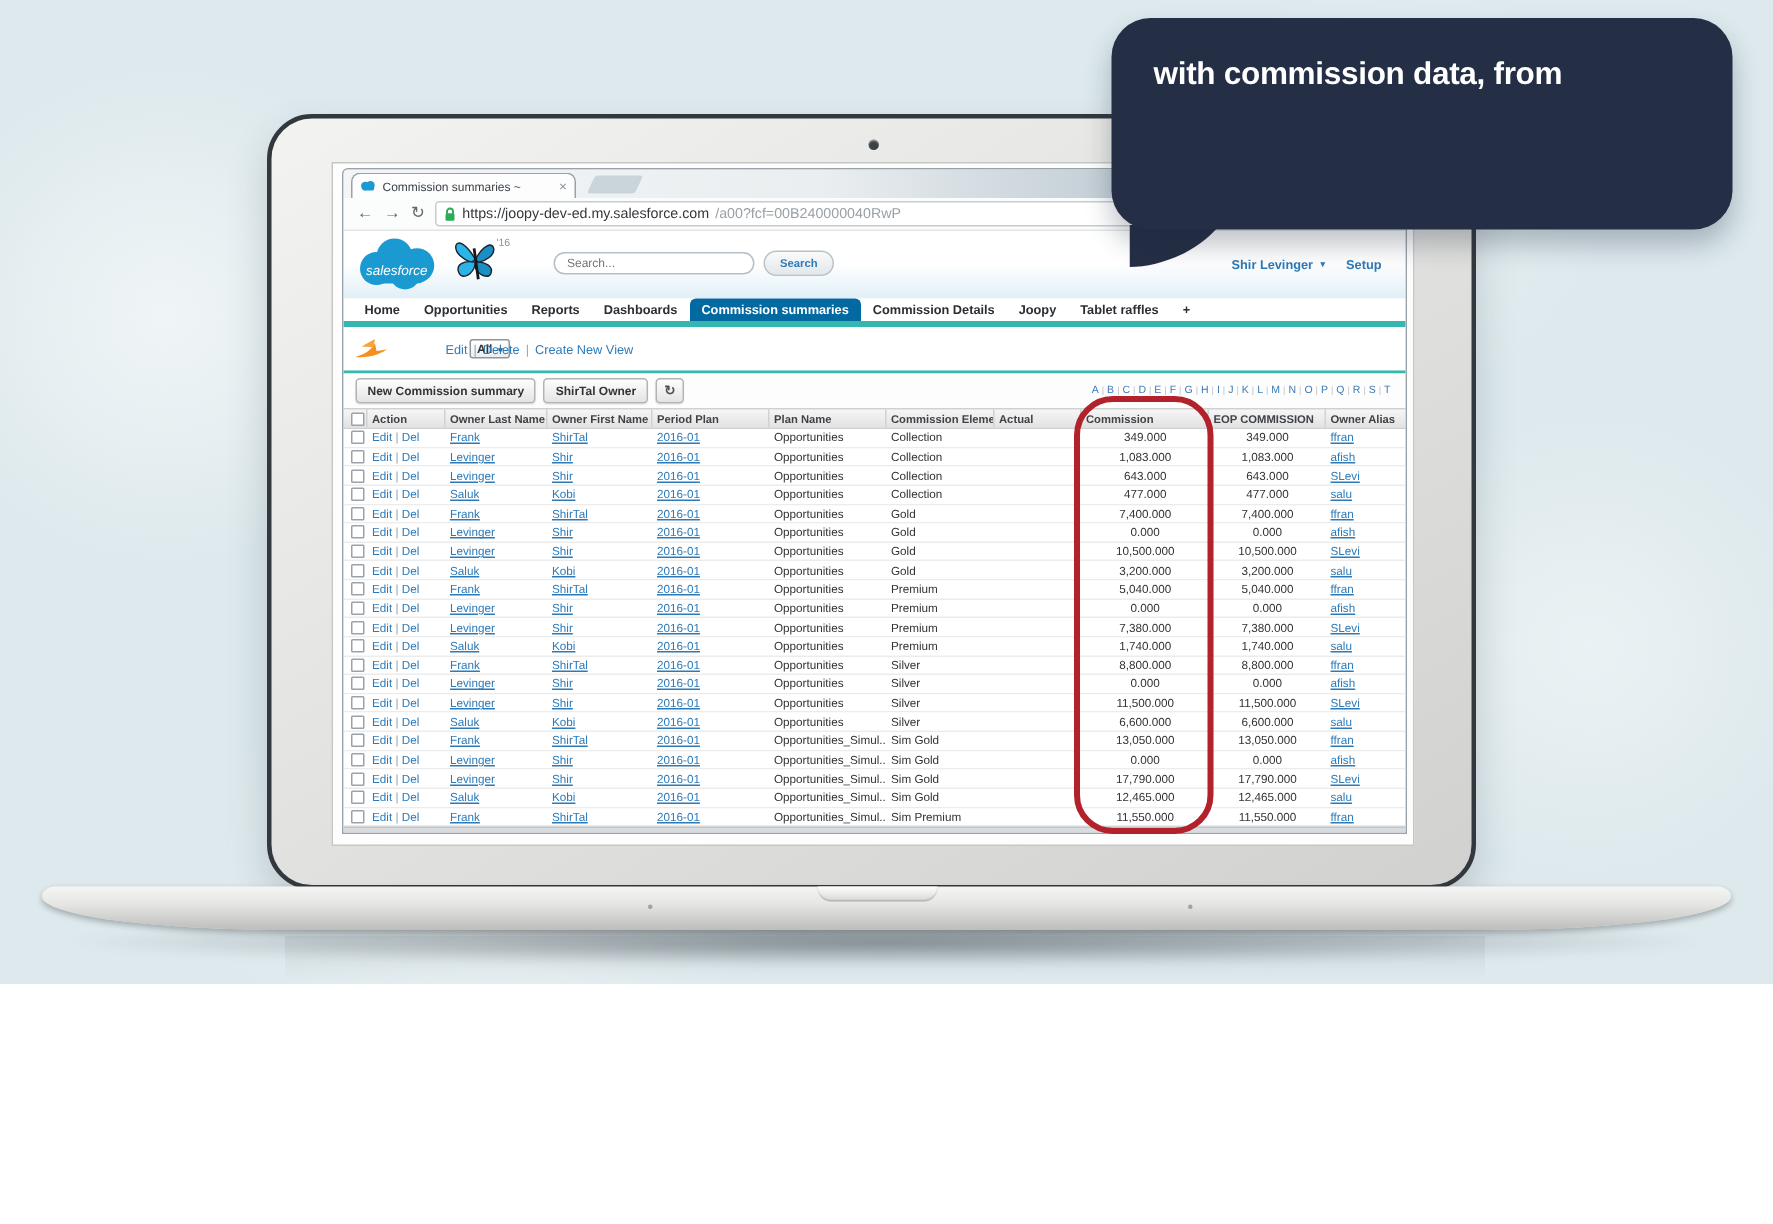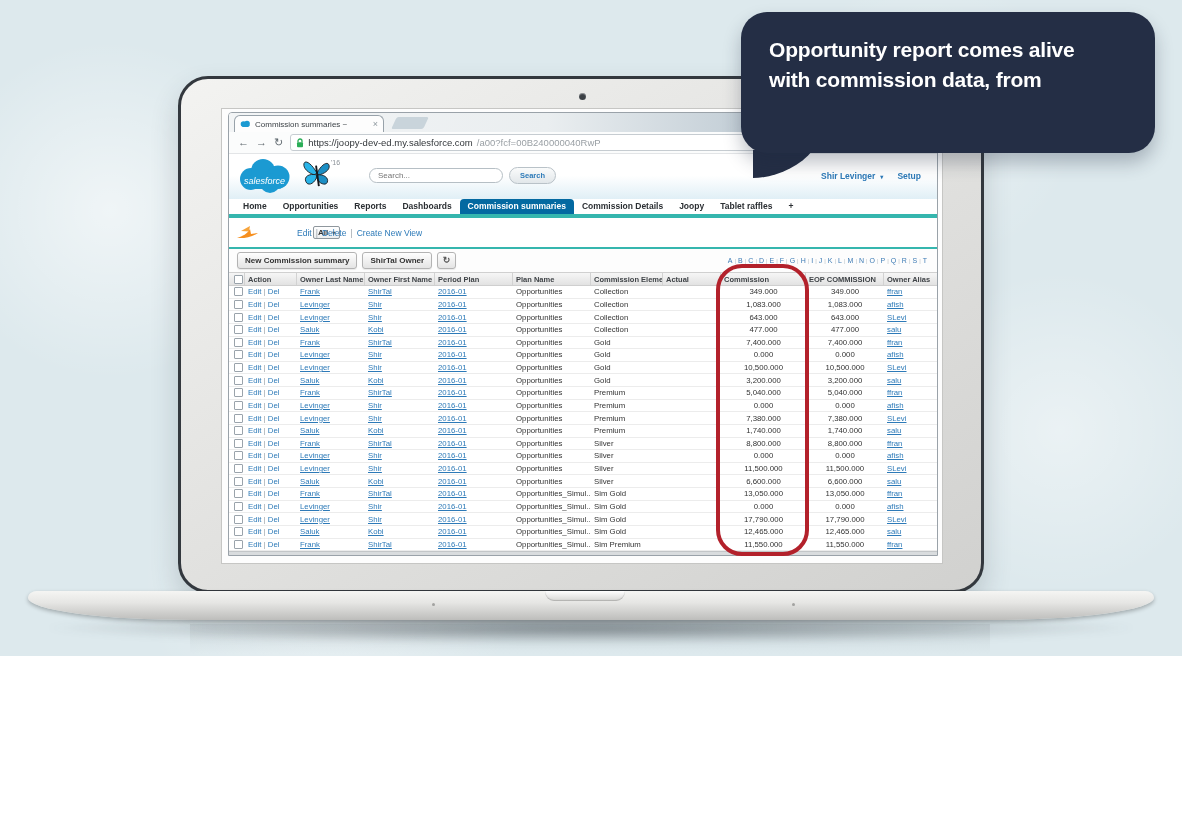--- a/index.html
+++ b/index.html
@@ -871,17 +871,16 @@
     <div class="tfoot"></div>
   </div>
 
   <div class="red-ring"></div>
 
   <svg class="callout-tail" width="62" height="28" viewBox="0 0 62 28">
     <path d="M0,0 L60,0 C46,18 20,28 0,28 Z" fill="#242e45"></path>
   </svg>
   <div class="callout">
     <div class="callout-text">
-      <div class="cline">Opportunity report comes alive</div>
       <div class="cline">with commission data, from</div>
     </div>
   </div>
 </div>
 
 </body></html>

